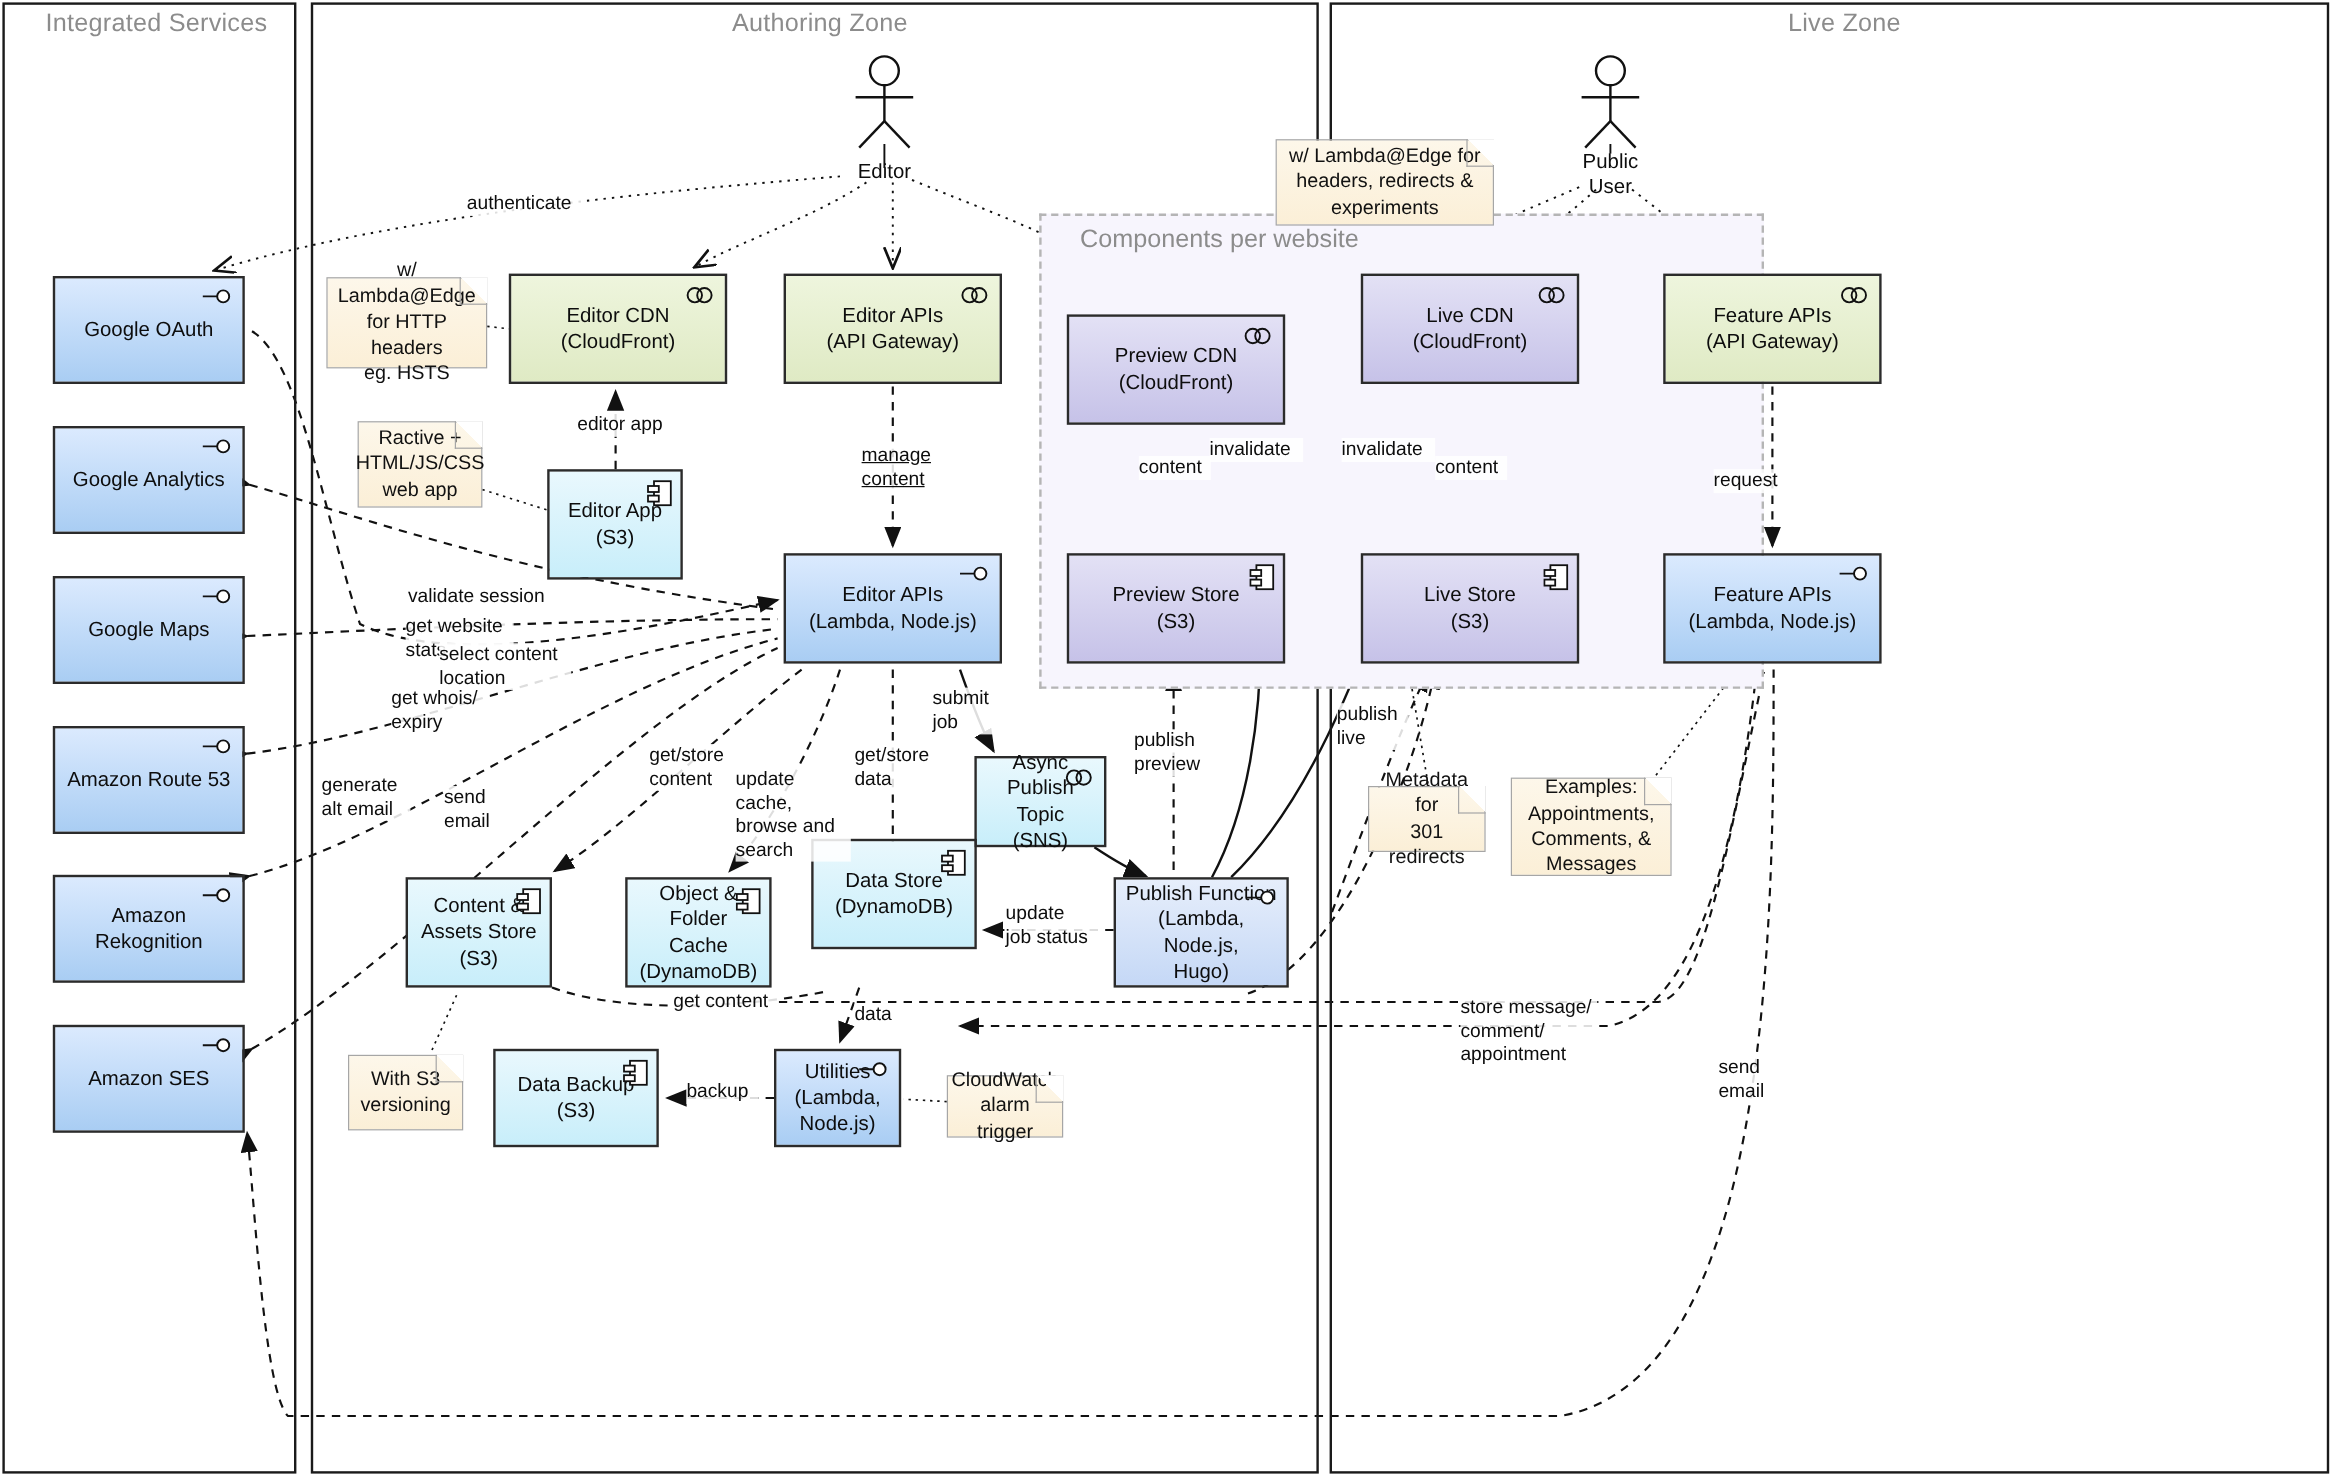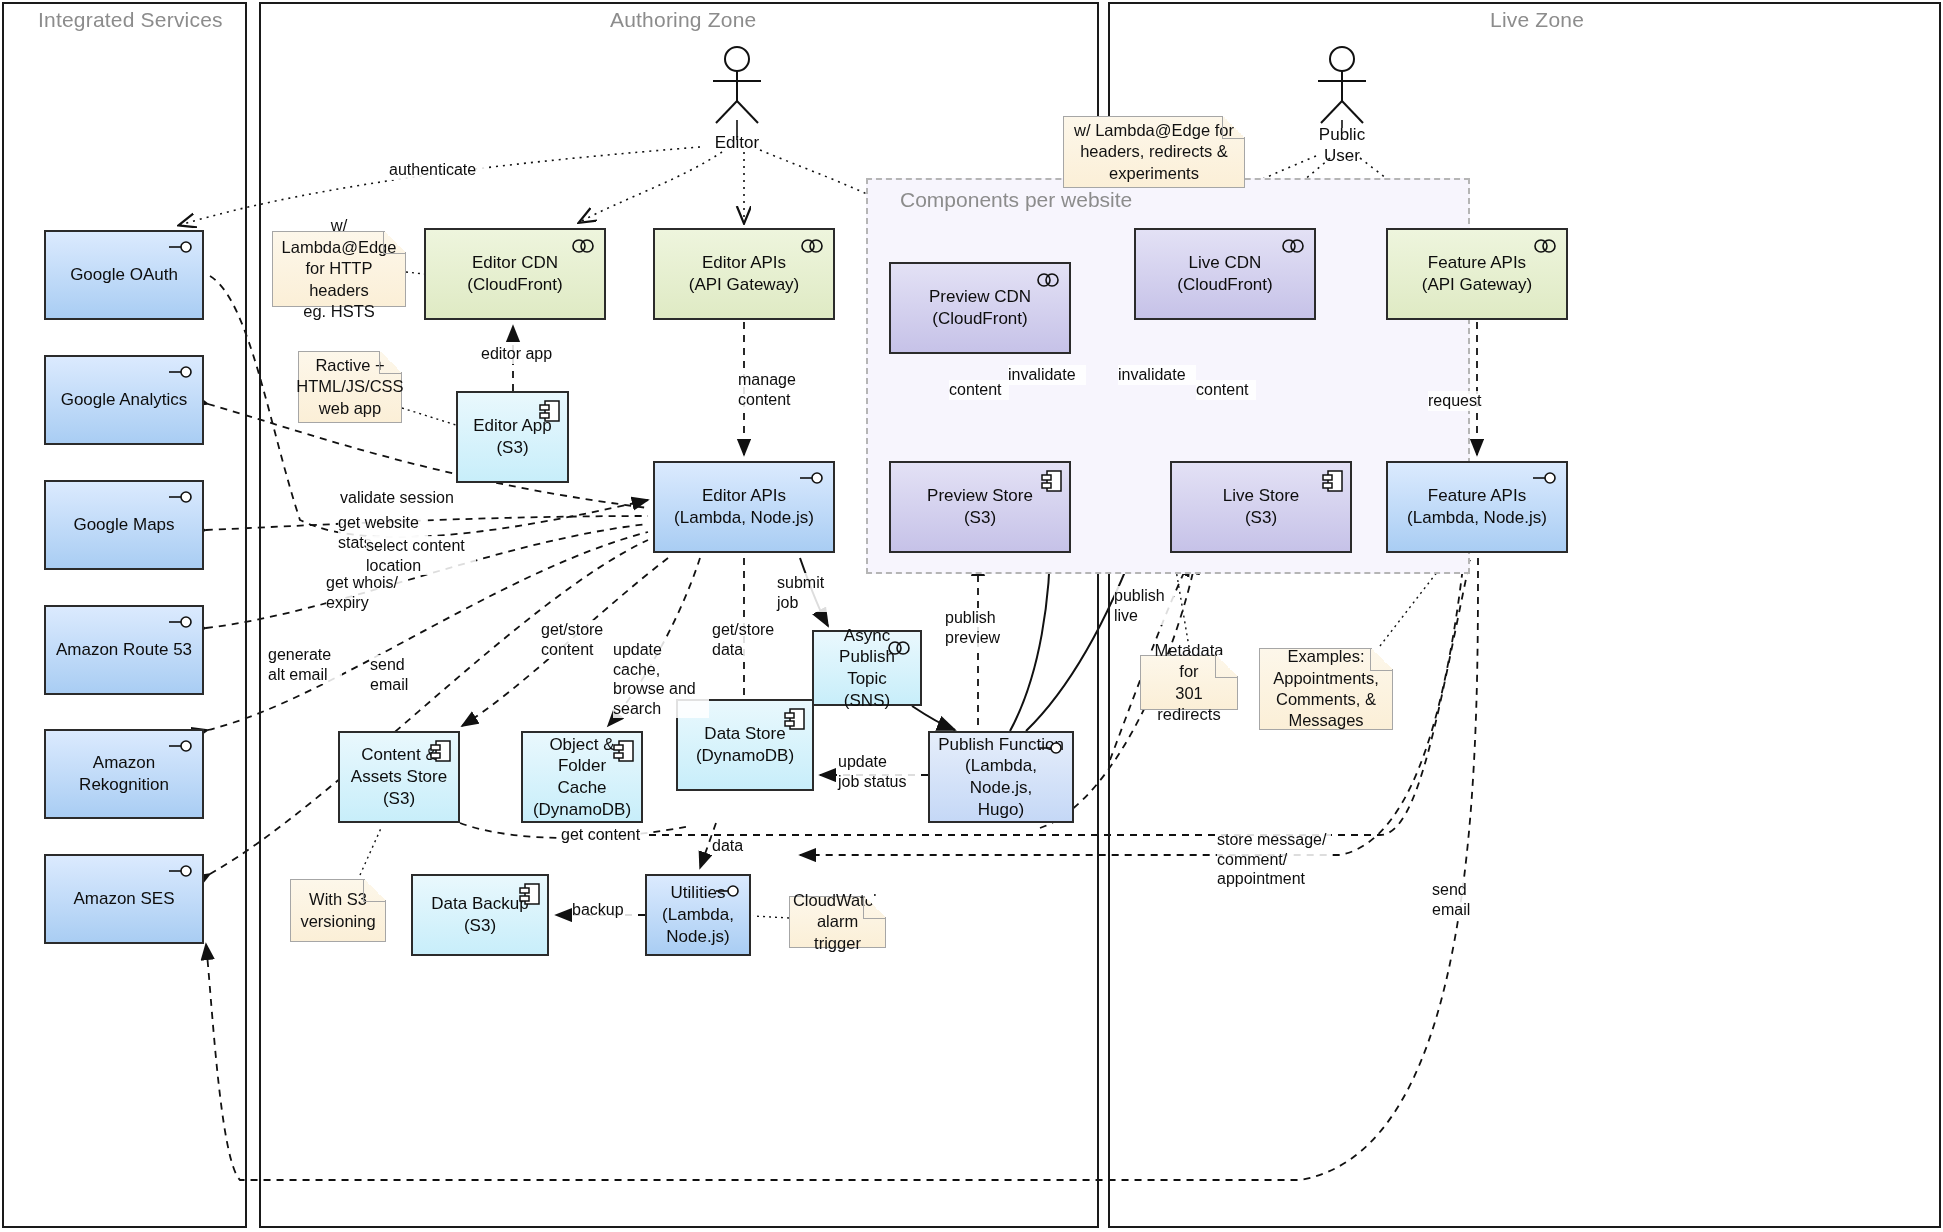--- a/index.html
+++ b/index.html
@@ -279,21 +279,21 @@
       </div>
       <div class="node purple" style="left: 889px; top: 461px; width: 182px; height: 92px; position: absolute;">
         <svg class="ic-component" viewBox="0 0 22 24" width="22" height="24" style="position: absolute; right: 6px; top: 6px;">
           <rect x="6" y="2" width="14" height="20" fill="#fff" stroke="#111" stroke-width="1.5"></rect>
           <rect x="1" y="6" width="9" height="5" fill="#fff" stroke="#111" stroke-width="1.5"></rect>
           <rect x="1" y="14" width="9" height="5" fill="#fff" stroke="#111" stroke-width="1.5"></rect>
         </svg>
         <span class="lbl">Preview Store
 (S3)</span>
       </div>
-      <div class="node purple" style="left: 1134px; top: 461px; width: 182px; height: 92px; position: absolute; margin-left: 36px;">
+      <div class="node purple" style="left: 1134px; top: 461px; width: 182px; height: 92px; position: absolute;">
         <svg class="ic-component" viewBox="0 0 22 24" width="22" height="24" style="position: absolute; right: 6px; top: 6px;">
           <rect x="6" y="2" width="14" height="20" fill="#fff" stroke="#111" stroke-width="1.5"></rect>
           <rect x="1" y="6" width="9" height="5" fill="#fff" stroke="#111" stroke-width="1.5"></rect>
           <rect x="1" y="14" width="9" height="5" fill="#fff" stroke="#111" stroke-width="1.5"></rect>
         </svg>
         <span class="lbl">Live Store
 (S3)</span>
       </div>
       <div class="node blue" style="left: 1386px; top: 461px; width: 182px; height: 92px; position: absolute;">
         <svg class="ic-lollipop" viewBox="0 0 26 14" width="26" height="14" style="position: absolute; right: 8px; top: 8px;">
@@ -400,21 +400,21 @@
 versioning</span>
       </div>
       <div class="note" style="left: 789px; top: 896px; width: 97px; height: 52px;">
         <span class="lbl">CloudWatch
 alarm trigger</span>
       </div>
     </div>
   <div id="edgelabels-layer">
       <div class="edge-lbl" style="left: 389px; top: 160px; width: 100px;">authenticate</div>
       <div class="edge-lbl" style="left: 481px; top: 344px; width: 80px;">editor app</div>
-      <div class="edge-lbl" style="left: 738px; top: 370px; width: 70px;">manage
+      <div class="edge-lbl" style="left: 718px; top: 370px; width: 70px; text-decoration: underline;">manage
 content</div>
       <div class="edge-lbl" style="left: 340px; top: 488px; width: 125px;">validate session</div>
       <div class="edge-lbl" style="left: 338px; top: 513px; width: 90px;">get website
 stats</div>
       <div class="edge-lbl" style="left: 366px; top: 536px; width: 110px;">select content
 location</div>
       <div class="edge-lbl" style="left: 326px; top: 573px; width: 82px;">get whois/
 expiry</div>
       <div class="edge-lbl" style="left: 268px; top: 645px; width: 74px;">generate
 alt email</div>

